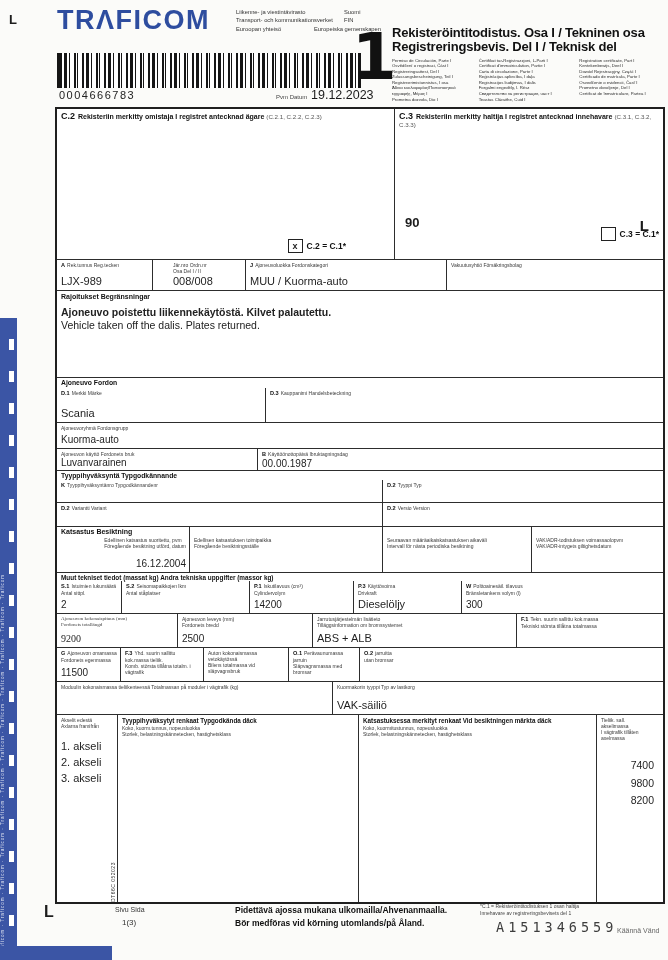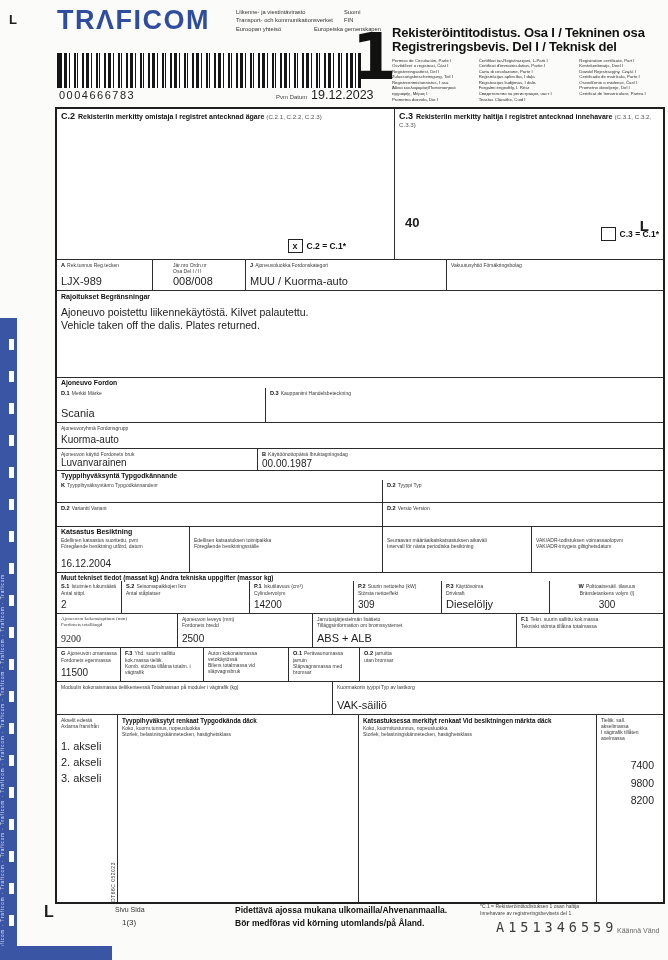--- a/index.html
+++ b/index.html
@@ -155,21 +155,21 @@
         <div class="chk" style="right:48px;bottom:6px;">
           <span class="box">x</span>
           <span class="chklbl">C.2 = C.1*</span>
         </div>
       </div>
       <div class="cell" style="flex:1;">
         <div class="hdr-line">
           <span class="sec-code">C.3</span><span class="sec-lbl">Rekisteriin merkitty haltija  I registret antecknad innehavare</span>
           <span class="refs">(C.3.1, C.3.2, C.3.3)</span>
         </div>
-        <div class="c3-70">40</div>
+        <div class="c3-70">90</div>
         <div class="c3-L">L</div>
         <div class="chk" style="right:4px;bottom:18px;align-items:center;">
           <span class="box"></span>
           <span class="chklbl">C.3 = C.1*</span>
         </div>
       </div>
     </div>
 
     <div class="row" style="height:31px;">
       <div class="cell" style="width:95px;">
@@ -187,21 +187,21 @@
       </div>
       <div class="cell" style="flex:1;">
         <div class="lbl"><span>Vakuutusyhtiö  Försäkringsbolag</span></div>
         <div class="val"></div>
       </div>
     </div>
 
     <div class="row" style="height:87px;">
       <div class="cell" style="flex:1;">
         <div class="restr-title">Rajoitukset  Begränsningar</div>
-        <div class="restr-text" style="margin-top:6px;">Ajoneuvo poistettu liikennekäytöstä. Kilvet palautettu.</div>
+        <div class="restr-text" style="margin-top:6px;font-weight:bold;">Ajoneuvo poistettu liikennekäytöstä. Kilvet palautettu.</div>
         <div class="restr-text" style="margin-top:0;">Vehicle taken off the dalis. Plates returned.</div>
       </div>
     </div>
 
     <div class="band" style="height:11px;">Ajoneuvo  Fordon</div>
     <div class="row no-top" style="height:34px;">
       <div class="cell" style="width:208px;">
         <div class="lbl"><b class="code">D.1</b><span>Merkki  Märke</span></div>
         <div class="val">Scania</div>
       </div>
@@ -244,21 +244,21 @@
         <div class="val small"></div>
       </div>
       <div class="cell" style="flex:1;">
         <div class="lbl"><b class="code">D.2</b><span>Versio  Version</span></div>
         <div class="val small"></div>
       </div>
     </div>
 
     <div class="row" style="height:46px;">
       <div class="insp-title">Katsastus  Besiktning</div>
-      <div class="cell pad-top" style="width:132px;">
+      <div class="cell pad-top" style="width:132px;align-items:flex-end;">
         <div class="lbl">Edellinen katsastus suoritettu, pvm
 Föregående besiktning utförd, datum</div>
         <div class="val small">16.12.2004</div>
       </div>
       <div class="cell pad-top" style="width:193px;">
         <div class="lbl">Edellisen katsastuksen toimipaikka
 Föregående besiktningsställe</div>
         <div class="val small"></div>
       </div>
       <div class="cell pad-top" style="width:149px;">
@@ -283,31 +283,26 @@
       <div class="cell" style="width:128px;">
         <div class="lbl"><b class="code">S.2</b><span>Seisomapaikkojen lkm
 Antal ståplatser</span></div>
         <div class="val small"></div>
       </div>
       <div class="cell" style="width:104px;">
         <div class="lbl"><b class="code">P.1</b><span>Iskutilavuus (cm³)
 Cylindervolym</span></div>
         <div class="val small">14200</div>
       </div>
-      <div class="cell" style="width:88px;">
-        <div class="lbl"><b class="code">P.2</b><span>Suurin nettoteho (kW)
-Största nettoeffekt</span></div>
-        <div class="val small">309</div>
-      </div>
       <div class="cell" style="width:108px;">
         <div class="lbl"><b class="code">P.3</b><span>Käyttövoima
 Drivkraft</span></div>
         <div class="val">Dieselöljy</div>
       </div>
-      <div class="cell" style="flex:1;text-align:center;">
+      <div class="cell" style="flex:1;">
         <div class="lbl"><b class="code">W</b><span>Polttoainesäil. tilavuus
 Bränsletankens volym (l)</span></div>
         <div class="val small">300</div>
       </div>
     </div>
     <div class="row" style="height:34px;">
       <div class="cell" style="width:120px;font-family:Liberation Serif, serif;">
         <div class="lbl">Ajoneuvon kokonaispituus (mm)
 Fordonets totallängd</div>
         <div class="val small">9200</div>

